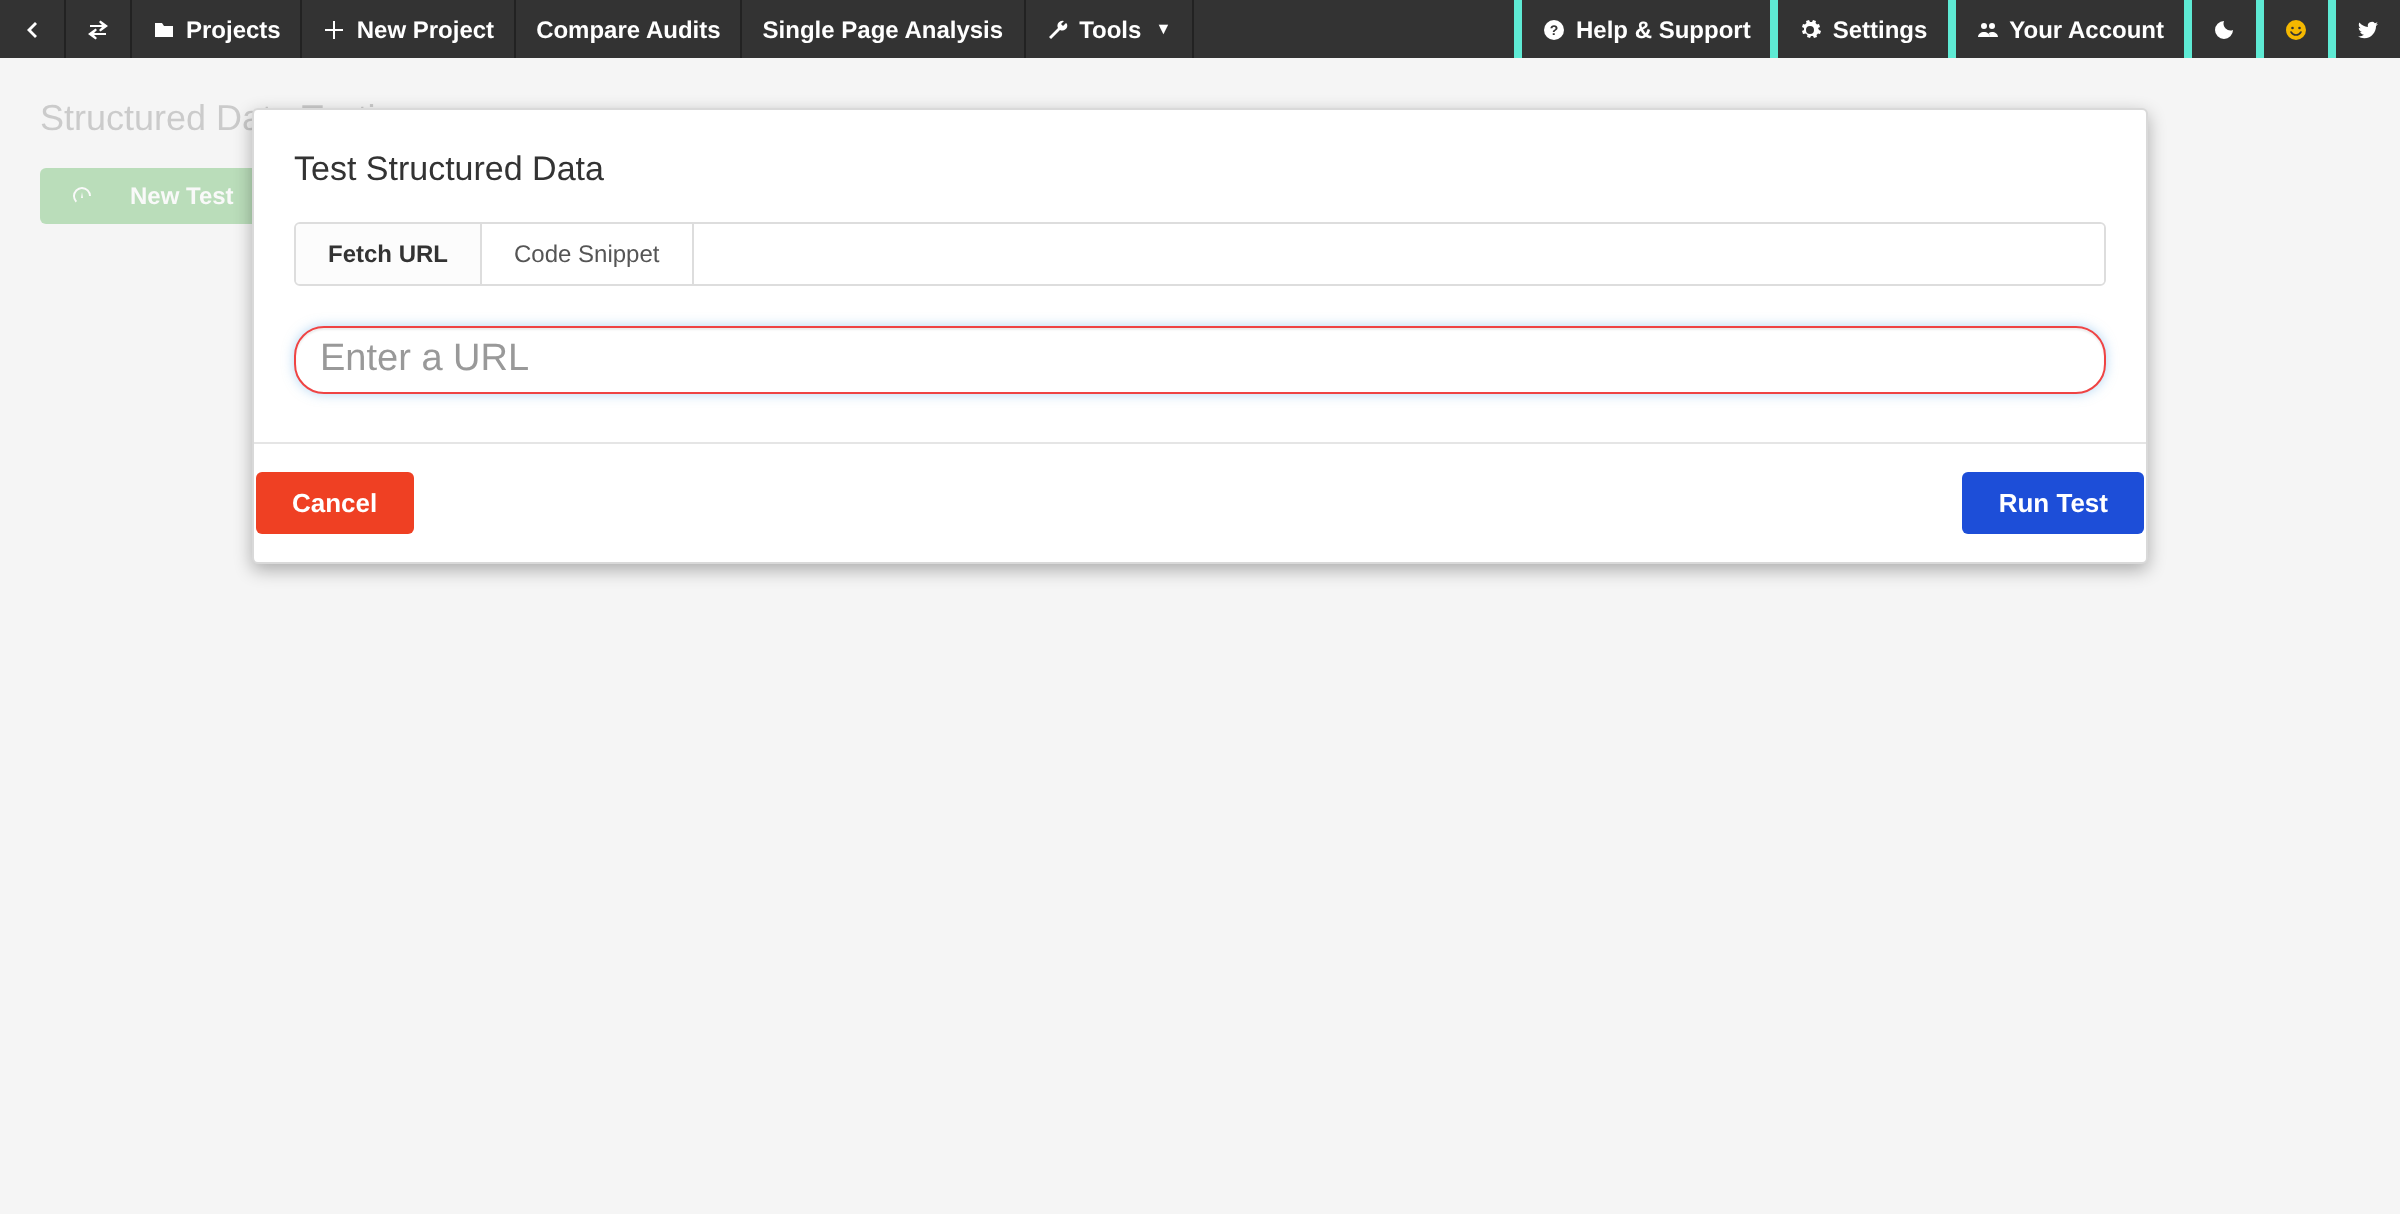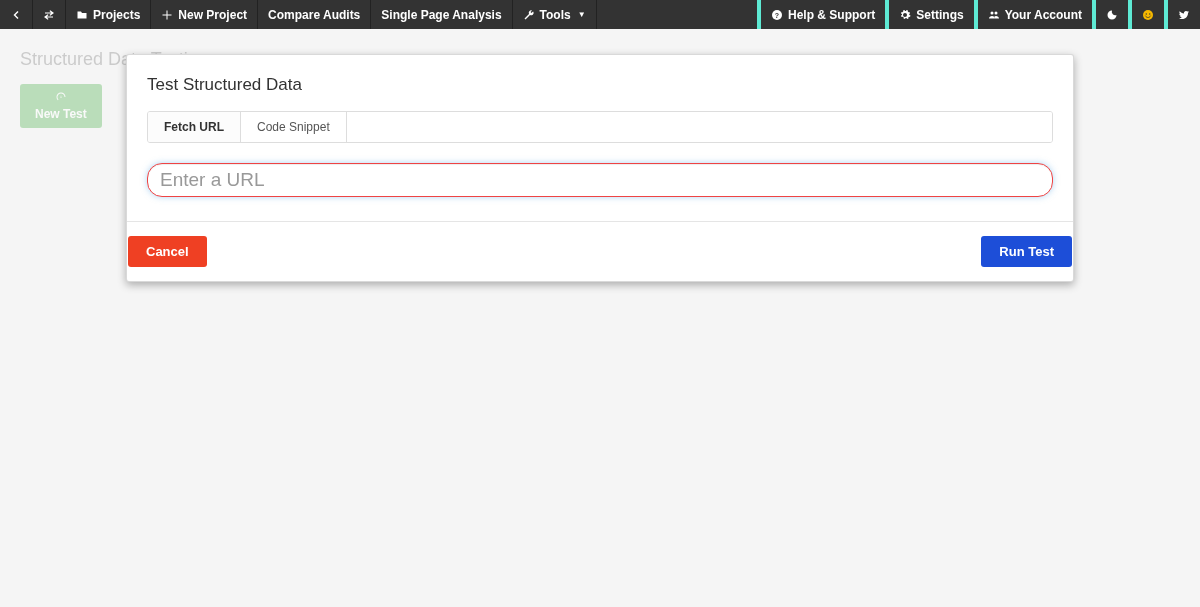--- a/index.html
+++ b/index.html
@@ -51,30 +51,29 @@
     }
     .page-title {
       font-size: 18px;
       color: #999;
       font-weight: 400;
       margin-bottom: 14px;
     }
     .new-test-btn {
       display: inline-flex;
       align-items: center;
-      gap: 4px;
+      gap: 18px;
       background: #5cb85c;
       color: #fff;
       border: none;
       border-radius: 3px;
       padding: 7px 15px;
       font-size: 12px;
       font-weight: 600;
       opacity: 0.85;
-      flex-direction: column;
     }
     .new-test-btn svg { width: 12px; height: 12px; fill: #fff; }
 
     
     .modal {
       position: absolute;
       top: 54px;
       left: 126px;
       width: 948px;
       background: #fff;

